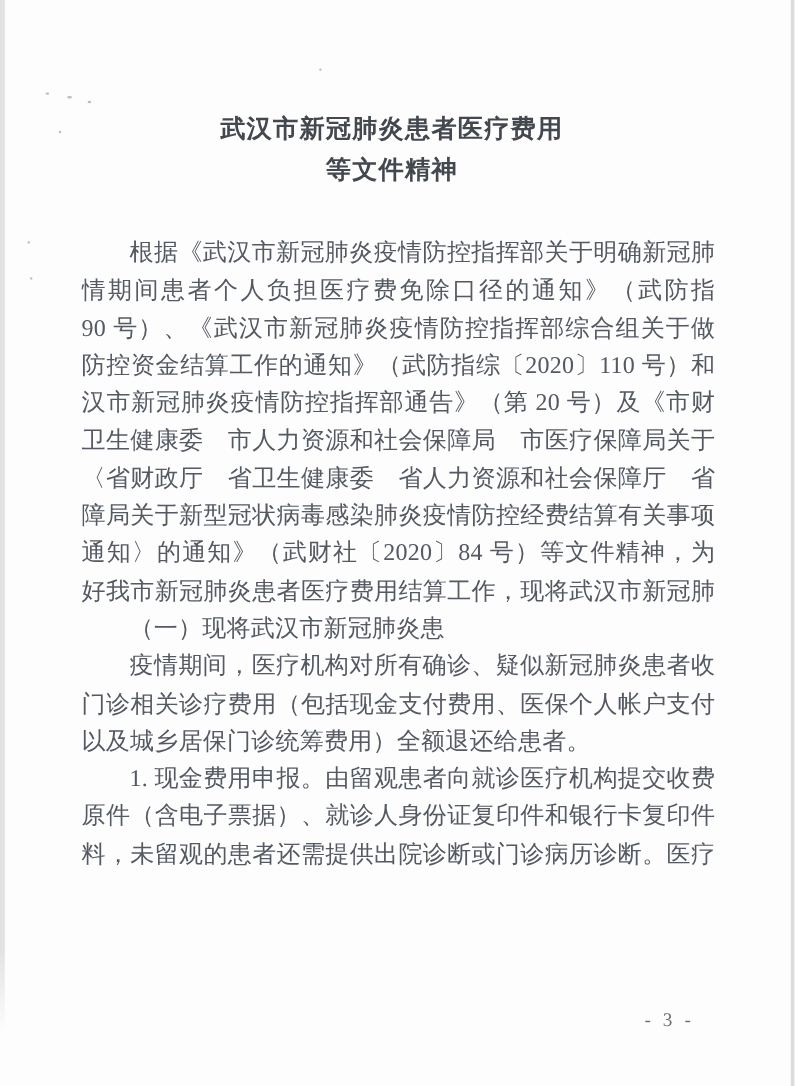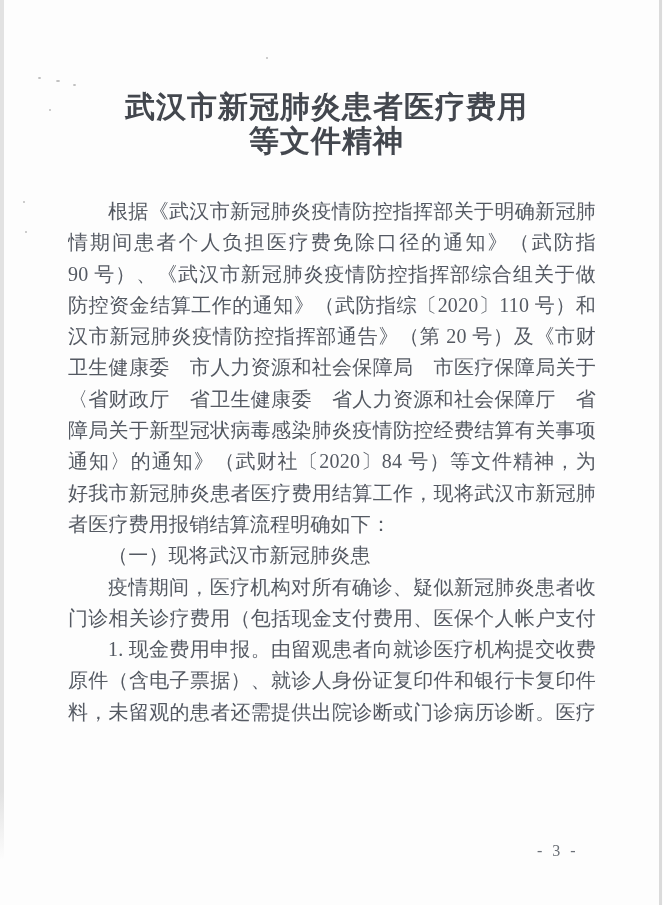--- a/index.html
+++ b/index.html
@@ -22,21 +22,21 @@
   }
   .edge-right {
     position: absolute; top: 0; right: 1px;
     width: 3px; height: 905px;
     background: #dbdbdb;
   }
   .doc-title {
     position: absolute; top: 90px; left: 0; right: 10px;
     text-align: center;
     font-weight: bold;
-    font-size: 30px;
+    font-size: 21px;
     line-height: 34px;
     color: #43474e;
     letter-spacing: 1px;
   }
   .text-block {
     position: absolute; top: 196px; left: 68px;
     width: 528px;
   }
   .line {
     height: 31.3px;
@@ -106,24 +106,24 @@
       <div class="line indent justify">根据《武汉市新冠肺炎疫情防控指挥部关于明确新冠肺炎疫</div>
       <div class="line justify">情期间患者个人负担医疗费免除口径的通知》（武防指〔2020〕</div>
       <div class="line justify">90 号）、《武汉市新冠肺炎疫情防控指挥部综合组关于做好疫情</div>
       <div class="line justify">防控资金结算工作的通知》（武防指综〔2020〕110 号）和《武</div>
       <div class="line justify">汉市新冠肺炎疫情防控指挥部通告》（第 20 号）及《市财政局　市</div>
       <div class="line justify">卫生健康委　市人力资源和社会保障局　市医疗保障局关于转发</div>
       <div class="line justify">〈省财政厅　省卫生健康委　省人力资源和社会保障厅　省医疗保</div>
       <div class="line justify">障局关于新型冠状病毒感染肺炎疫情防控经费结算有关事项的</div>
       <div class="line justify">通知〉的通知》（武财社〔2020〕84 号）等文件精神，为切实做</div>
       <div class="line justify">好我市新冠肺炎患者医疗费用结算工作，现将武汉市新冠肺炎患</div>
-      <div class="line">者医疗费用报销结算流程明确如下：</div>
       <div class="line indent">（一）现将武汉市新冠肺炎患</div>
       <div class="line indent justify">疫情期间，医疗机构对所有确诊、疑似新冠肺炎患者收取的</div>
       <div class="line justify">门诊相关诊疗费用（包括现金支付费用、医保个人帐户支付费用</div>
+      <div class="line">以及城乡居保门诊统筹费用）全额退还给患者。</div>
       <div class="line indent justify">1. 现金费用申报。由留观患者向就诊医疗机构提交收费票据</div>
       <div class="line justify">原件（含电子票据）、就诊人身份证复印件和银行卡复印件等资</div>
       <div class="line justify">料，未留观的患者还需提供出院诊断或门诊病历诊断。医疗机构</div>
     </div>
 
   <div class="page-number">- 3 -</div>
 
 </div>
 
 </body></html>

